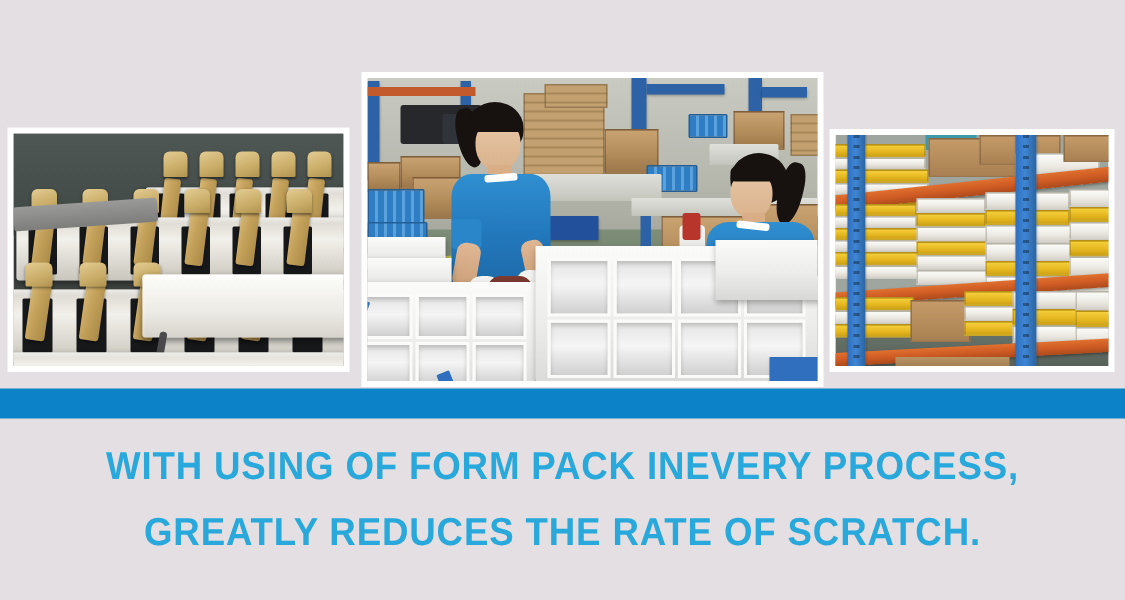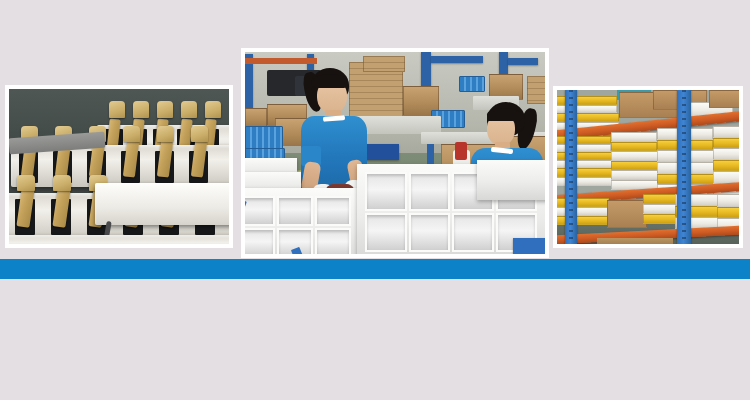--- a/index.html
+++ b/index.html
@@ -548,14 +548,18 @@
       <div class="rp-beam" style="left:-2px; top:140px; width:206px; height:9px; transform:rotate(-3deg);"></div>
       <div class="rp-pallet" style="left:40px; top:148px; width:76px; height:10px;"></div>
 
       <div class="rp-upright" style="left:8px;   top:0px;  width:12px; height:162px;"></div>
       <div class="rp-upright" style="left:120px; top:0px;  width:14px; height:162px;"></div>
     </div>
   </div>
 
   <div class="blue-bar"></div>
 
+  <div class="caption">
+    <div class="caption-line">WITH USING OF FORM PACK INEVERY PROCESS,</div>
+    <div class="caption-line">GREATLY REDUCES THE RATE OF SCRATCH.</div>
+  </div>
 
 </div>
 
 </body></html>

